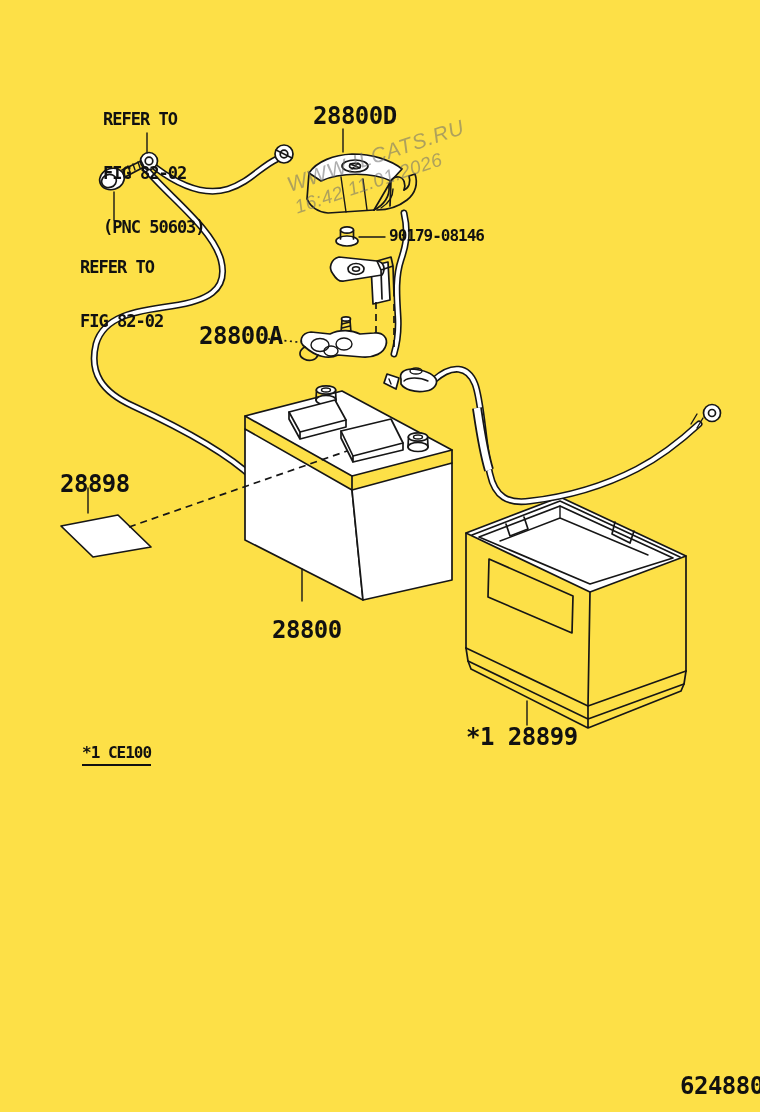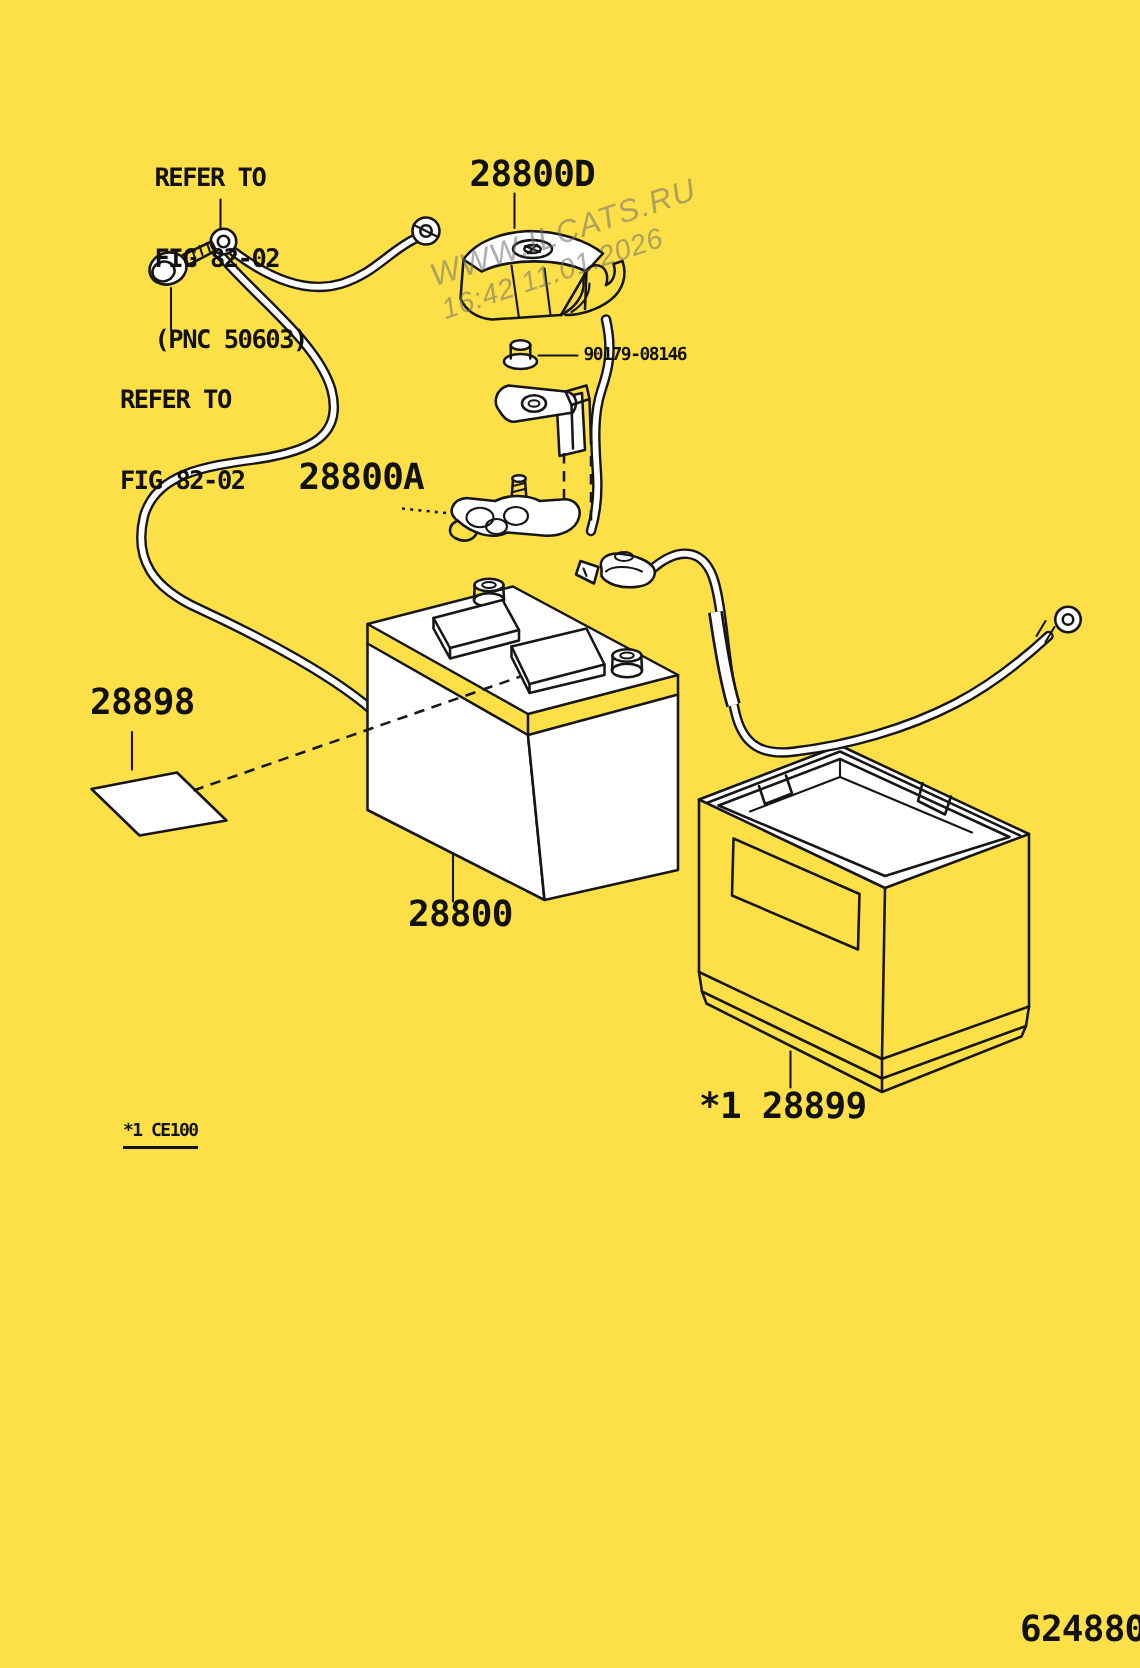--- a/index.html
+++ b/index.html
@@ -6,21 +6,21 @@
   .stage{
     position:relative;width:760px;height:1112px;background:#fde047;
     overflow:hidden;font-family:"DejaVu Sans Mono", monospace;
   }
   .stage svg{position:absolute;left:0;top:0;}
   .callout{
     position:absolute;color:#111;font-weight:bold;font-size:24px;
     letter-spacing:-0.5px;line-height:20px;white-space:pre;
   }
   .callout.small{font-size:17px;letter-spacing:-1px;line-height:18px;}
-  .callout.mid{font-size:12px;letter-spacing:-1px;}
+  .callout.mid{font-size:16px;letter-spacing:-1px;}
   .callout.underline{border-bottom:2px solid #111;padding-bottom:1px;}
   .watermark{
     position:absolute;left:284px;top:174px;color:rgba(110,110,110,0.55);
     transform:rotate(-18.5deg);transform-origin:left top;
     font-family:"Liberation Sans", sans-serif;font-style:italic;
     pointer-events:none;
   }
   .watermark .wm1{font-size:21px;letter-spacing:1px;}
   .watermark .wm2{font-size:19px;letter-spacing:0.5px;margin-top:1px;}
   
@@ -199,25 +199,25 @@
 
   <div class="callout small" style="left:80px;top:222px">
     <div>REFER TO</div>
     <div>FIG 82-02</div>
   </div>
 
   <div class="callout" style="left:313px;top:106px">28800D</div>
 
   <div class="callout mid" style="left:389px;top:226px">90179-08146</div>
 
-  <div class="callout" style="left:199px;top:308px">28800A</div>
-
-  <div class="callout" style="left:60px;top:458px">28898</div>
-
-  <div class="callout" style="left:272px;top:599px">28800</div>
+  <div class="callout" style="left:199px;top:326px">28800A</div>
+
+  <div class="callout" style="left:60px;top:474px">28898</div>
+
+  <div class="callout" style="left:272px;top:620px">28800</div>
 
   <div class="callout mid underline" style="left:82px;top:743px">*1 CE100</div>
 
   <div class="callout" style="left:466px;top:727px">*1 28899</div>
 
   <div class="callout" style="left:680px;top:1076px">624880</div>
 
   <div class="watermark">
     <div class="wm1">WWW.ILCATS.RU</div>
     <div class="wm2">16:42 11.01.2026</div>

